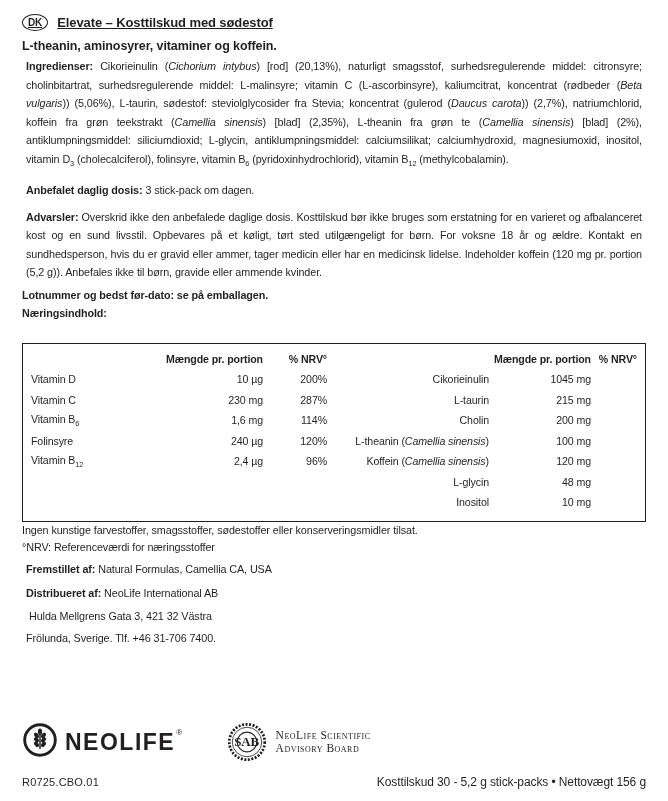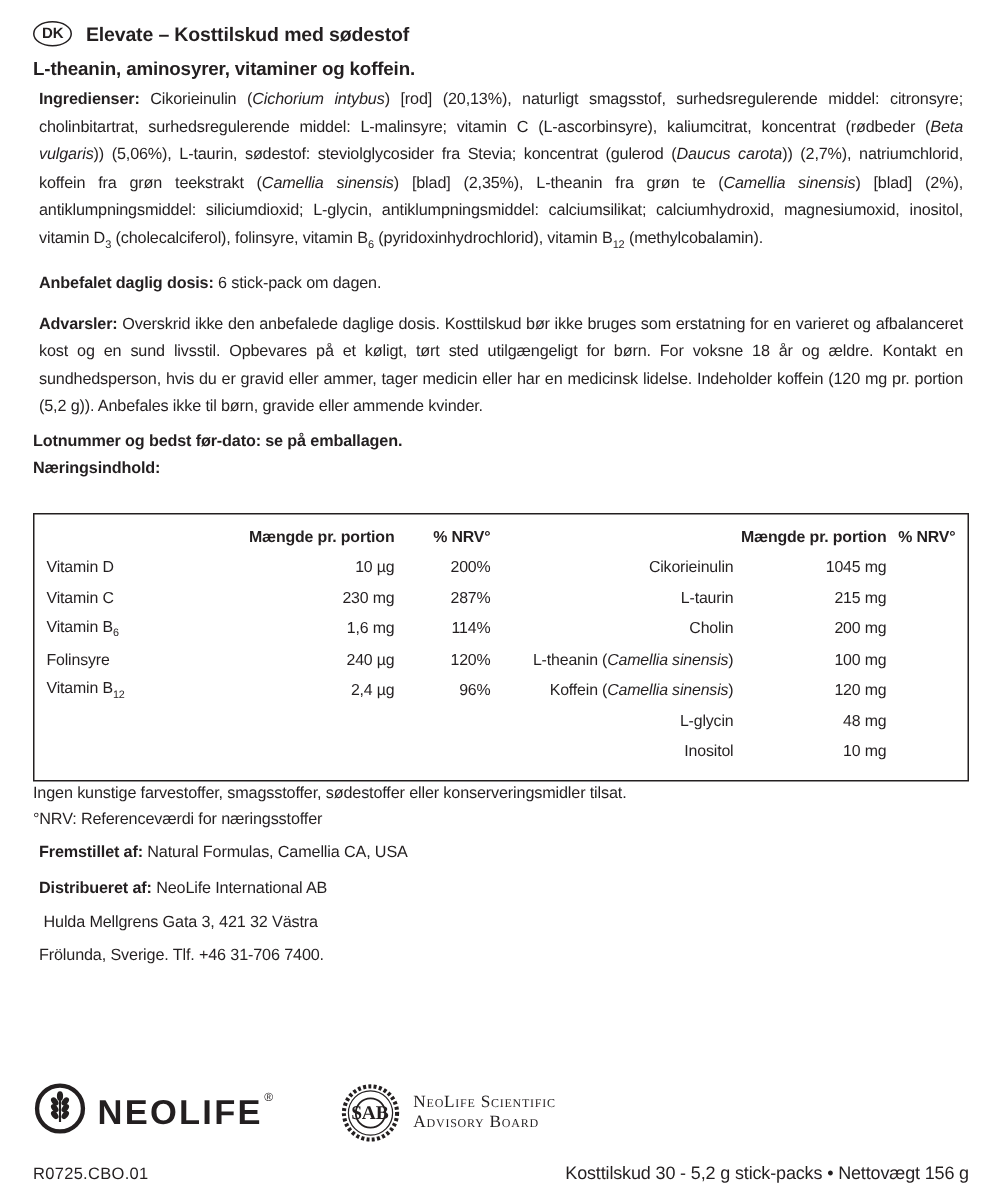--- a/index.html
+++ b/index.html
@@ -9,21 +9,21 @@
     box-sizing: border-box;
     margin: 0 auto;
     background: #ffffff;
     color: #231f20;
     font-family: "Liberation Sans", "DejaVu Sans", sans-serif;
     padding: 14px 22px 12px 22px;
     display: flex; flex-direction: column;
     overflow: hidden;
     letter-spacing: -0.1px;
   }
-  .title-row { display: flex; align-items: center; gap: 9px; }
+  .title-row { display: flex; align-items: center; gap: 9px; text-decoration: underline; }
   .dk-badge {
     display: inline-block;
     border: 1.6px solid #231f20;
     border-radius: 50%;
     font-size: 10px; font-weight: 700;
     line-height: 13px; padding: 1px 5px 1px 5px;
   }
   .title { font-size: 13px; font-weight: 700; }
   .subtitle { font-size: 12.5px; font-weight: 700; margin-top: 8px; }
   p.body { font-size: 10.8px; line-height: 18.5px; margin: 4px; text-align: justify; hyphens: none; }
@@ -79,21 +79,21 @@
 <div class="page">
 
   <div class="title-row">
     <span class="dk-badge">DK</span>
     <span class="title">Elevate – Kosttilskud med sødestof</span>
   </div>
   <div class="subtitle">L-theanin, aminosyrer, vitaminer og koffein.</div>
 
   <p class="body mt8"><span style="font-weight: 700;">Ingredienser: </span><span>Cikorieinulin (</span><span style="font-style: italic;">Cichorium intybus</span><span>) [rod] (20,13%), naturligt smagsstof, surhedsregulerende middel: citronsyre; cholinbitartrat, surhedsregulerende middel: L-malinsyre; vitamin C (L-ascorbinsyre), kaliumcitrat, koncentrat (rødbeder (</span><span style="font-style: italic;">Beta vulgaris</span><span>)) (5,06%), L-taurin, sødestof: steviolglycosider fra Stevia; koncentrat (gulerod (</span><span style="font-style: italic;">Daucus carota</span><span>)) (2,7%), natriumchlorid, koffein fra grøn teekstrakt (</span><span style="font-style: italic;">Camellia sinensis</span><span>) [blad] (2,35%), L-theanin fra grøn te (</span><span style="font-style: italic;">Camellia sinensis</span><span>) [blad] (2%), antiklumpningsmiddel: siliciumdioxid; L-glycin, antiklumpningsmiddel: calciumsilikat; calciumhydroxid, magnesiumoxid, inositol, vitamin D</span><sub>3</sub><span> (cholecalciferol), folinsyre, vitamin B</span><sub>6</sub><span> (pyridoxinhydrochlorid), vitamin B</span><sub>12</sub><span> (methylcobalamin).</span></p>
 
-  <p class="body left mt2"><span style="font-weight: 700;">Anbefalet daglig dosis: </span><span>6 stick-pack om dagen.</span></p>
+  <p class="body left mt2"><span style="font-weight: 700;">Anbefalet daglig dosis: </span><span>3 stick-pack om dagen.</span></p>
 
   <p class="body mt2"><span style="font-weight: 700;">Advarsler: </span><span>Overskrid ikke den anbefalede daglige dosis. Kosttilskud bør ikke bruges som erstatning for en varieret og afbalanceret kost og en sund livsstil. Opbevares på et køligt, tørt sted utilgængeligt for børn. For voksne 18 år og ældre. Kontakt en sundhedsperson, hvis du er gravid eller ammer, tager medicin eller har en medicinsk lidelse. Indeholder koffein (120 mg pr. portion (5,2 g)). Anbefales ikke til børn, gravide eller ammende kvinder.</span></p>
 
   <p class="boldline mt7">Lotnummer og bedst før-dato: se på emballagen.</p>
   <p class="boldline mt2">Næringsindhold:</p>
 
   <div class="ntable">
     <div class="half lhalf">
       <div class="cell c-left"></div>
       <div class="cell c-right hdr">Mængde pr. portion</div>

